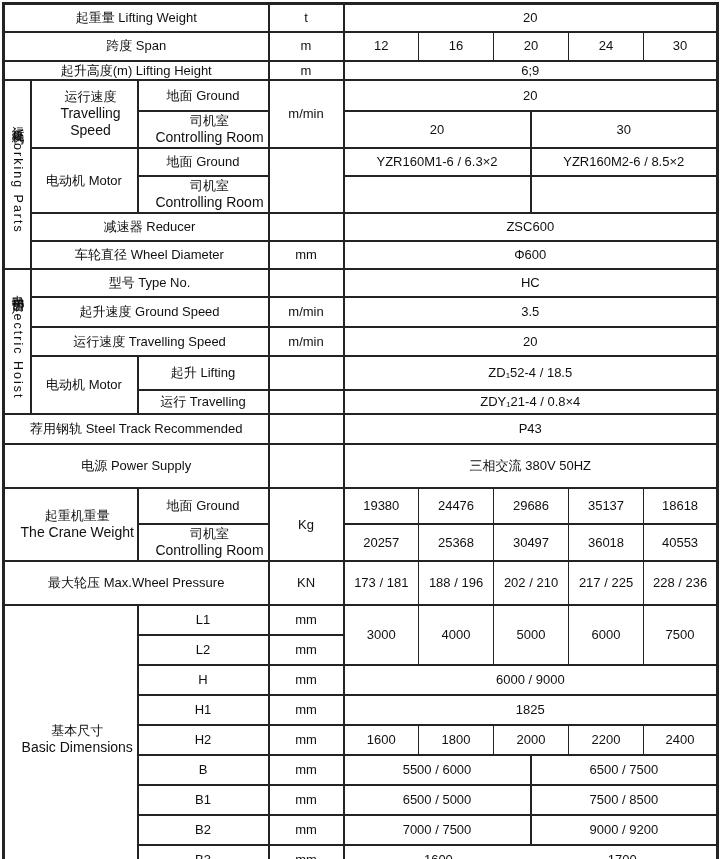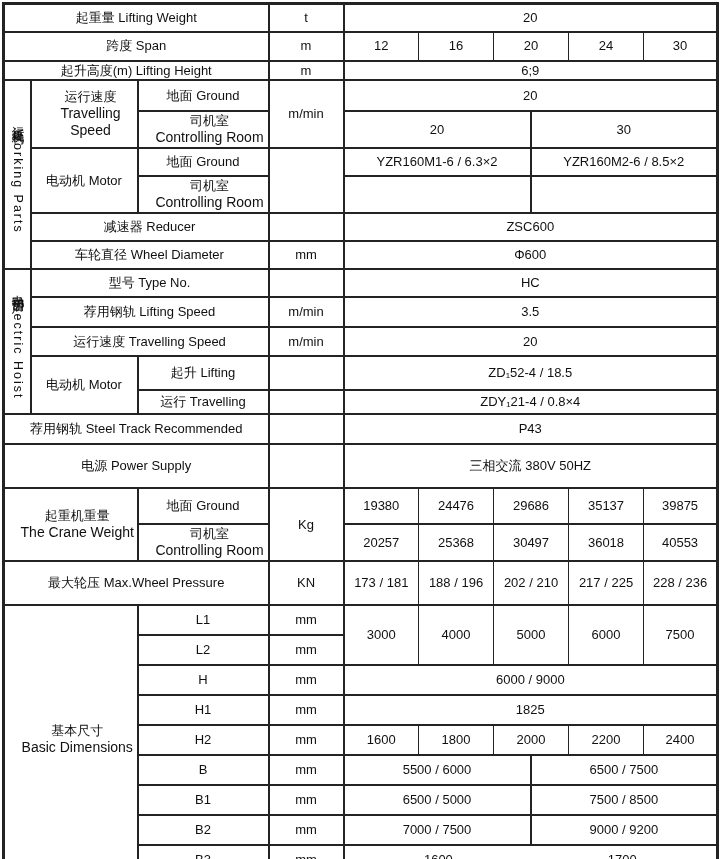--- a/index.html
+++ b/index.html
@@ -144,21 +144,21 @@
   </tr>
 
   <tr style="height:28px">
     <td rowspan="5" class="sec">电动葫芦 Electric Hoist</td>
     <td colspan="2">型号 Type No.</td>
     <td></td>
     <td colspan="6" class="v">HC</td>
   </tr>
 
   <tr style="height:30px">
-    <td colspan="2">荐用钢轨 Lifting Speed</td>
+    <td colspan="2">起升速度 Ground Speed</td>
     <td>m/min</td>
     <td colspan="6" class="v">3.5</td>
   </tr>
 
   <tr style="height:29px">
     <td colspan="2">运行速度 Travelling Speed</td>
     <td>m/min</td>
     <td colspan="6" class="v">20</td>
   </tr>
 
@@ -194,21 +194,21 @@
     </td>
     <td>
       <span style="display: inline;">地面</span> 
       <span style="display: inline; font-size: 13px;">Ground</span>
     </td>
     <td rowspan="2">Kg</td>
     <td class="v">19380</td>
     <td class="v">24476</td>
     <td colspan="2" class="v">29686</td>
     <td class="v">35137</td>
-    <td class="v">39875</td>
+    <td class="v">18618</td>
   </tr>
 
   <tr style="height:36px">
     <td class="wrap">
       <span class="zh">司机室</span>
       <span class="en">Controlling Room</span>
     </td>
     <td class="v">20257</td>
     <td class="v">25368</td>
     <td colspan="2" class="v">30497</td>

